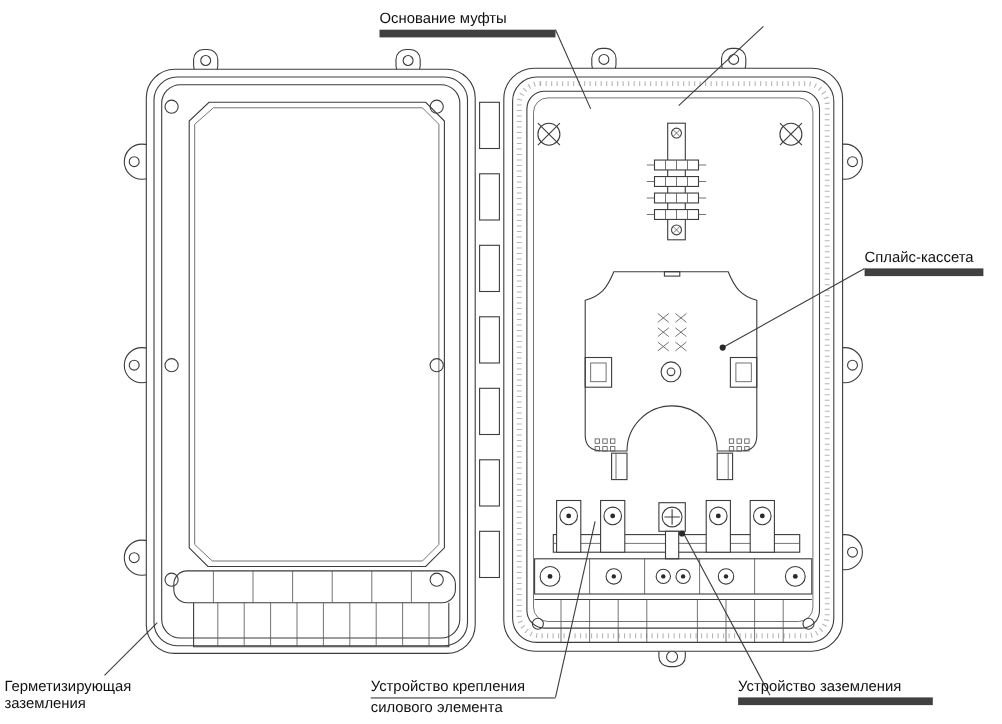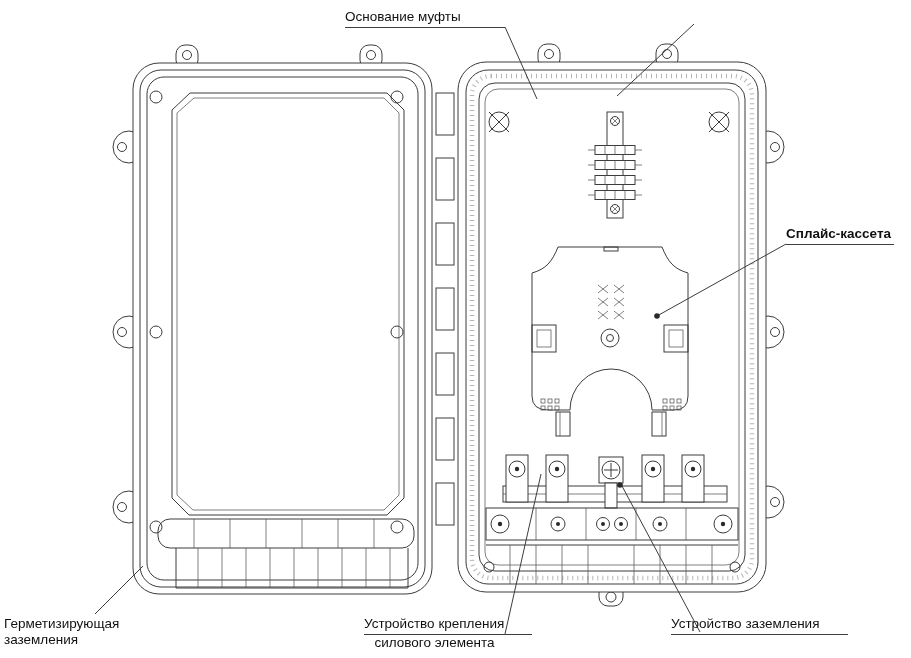--- a/index.html
+++ b/index.html
@@ -11,22 +11,22 @@
     overflow:hidden;
   }
   #stage svg{position:absolute;left:0;top:0;}
   .lbl{
     position:absolute;
     font-size:13.5px;
     line-height:16px;
     color:#111;
     white-space:nowrap;
   }
-  .lbl.ul{border-bottom:1px solid #404040;padding-bottom:2px;}
-  .lbl .ul-line{display:block;border-bottom:1px solid #3c3c3c;padding-bottom:2px;margin-left:27px;}
+  .lbl.ul{border-bottom:7px solid #404040;padding-bottom:2px;}
+  .lbl .ul-line{display:block;border-bottom:1px solid #3c3c3c;padding-bottom:2px;}
   
   .ln{fill:none;stroke:#3c3c3c;stroke-width:1;}
   .thin{fill:none;stroke:#565656;stroke-width:0.75;}
   .fw{fill:#ffffff;stroke:#3c3c3c;stroke-width:1;}
   .dot{fill:#2a2a2a;stroke:none;}
   .stipple{fill:none;stroke:#8f8f8f;stroke-width:4.5;stroke-dasharray:1 4;opacity:.65;}
   .leader{fill:none;stroke:#3c3c3c;stroke-width:1;}
 </style>
 </head>
 <body>
@@ -246,27 +246,27 @@
     <path class="leader" d="M95,614 L143,566"></path>
     <path class="leader" d="M505,634 L541,474"></path>
     <path class="leader" d="M700,632 L622,486"></path>
     <circle class="dot" cx="620" cy="485" r="2.8"></circle>
   </g>
 </svg>
 
 <div class="lbl ul" style="left:345px;top:9px;width:160px;">Основание муфты</div>
 
 
-<div class="lbl ul" style="left:786px;top:226px;width:108px;font-weight:bold;">Сплайс-кассета</div>
+<div class="lbl ul" style="left:786px;top:226px;width:108px;">Сплайс-кассета</div>
 
 <div class="lbl" style="left:4px;top:616px;">
   <span style="display:block;">Герметизирующая</span>
   <span style="display:block;">заземления</span>
 </div>
 
 <div class="lbl" style="left:337px;top:616px;">
   <span class="ul-line" style="width:168px;">Устройство крепления</span>
-  <span style="display:block;text-align:center;">силового элемента</span>
+  <span style="display:block;">силового элемента</span>
 </div>
 
 <div class="lbl ul" style="left:671px;top:616px;width:177px;">Устройство заземления</div>
 
 </div>
 
 </body></html>

